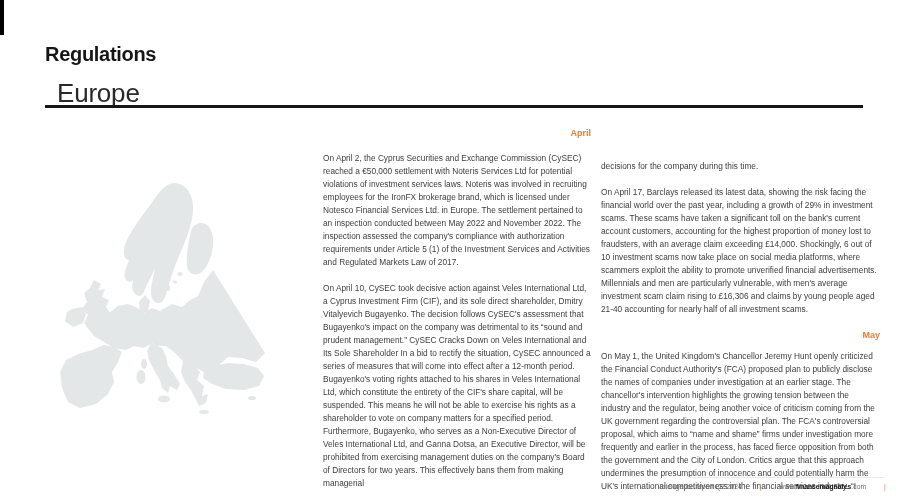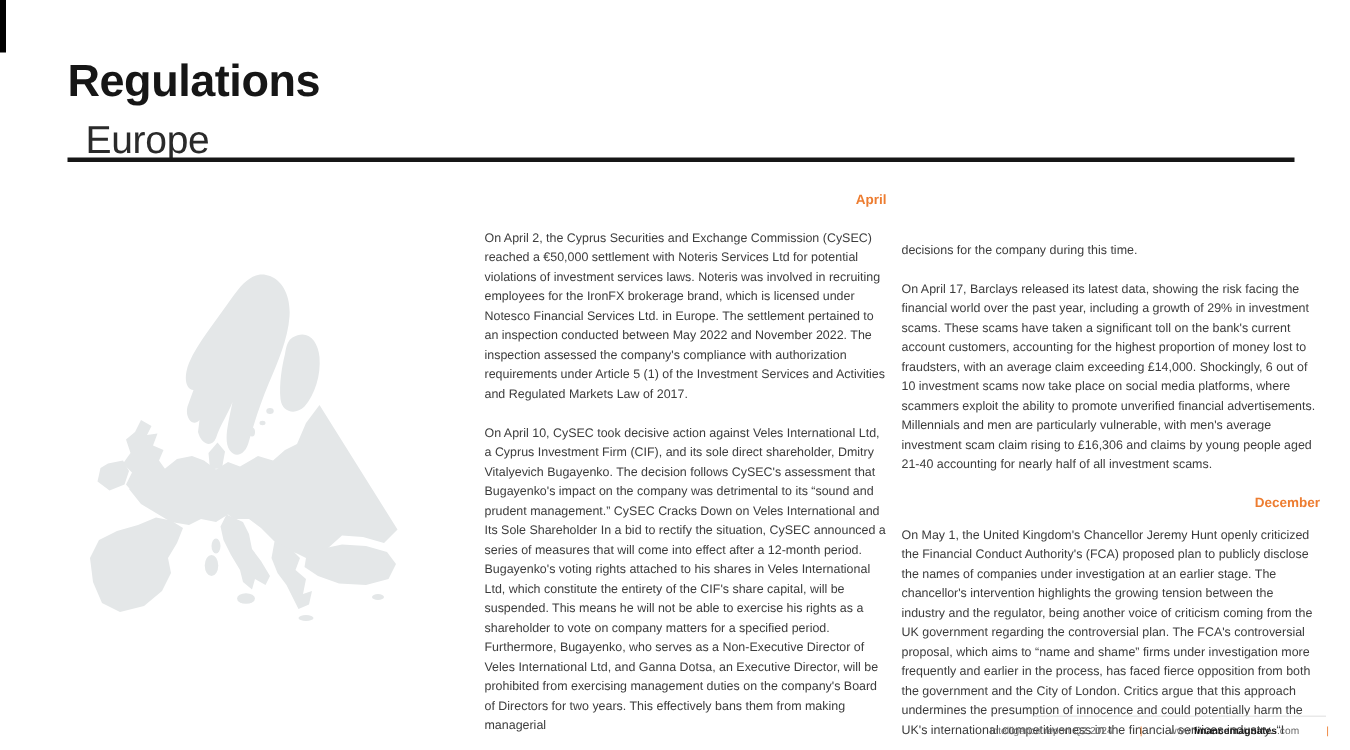--- a/index.html
+++ b/index.html
@@ -8,21 +8,21 @@
     width: 900px; height: 500px;
     background: #ffffff;
     font-family: "Liberation Sans", sans-serif;
   }
   .page { position: relative; width: 900px; height: 500px; overflow: hidden; background: #fff; }
 
   .corner-mark { position: absolute; left: 0; top: 0; width: 4px; height: 35px; background: #000; }
 
   .header { position: absolute; left: 45px; top: 41px; }
   .title {
-    margin: 0; font-size: 30px; line-height: 27px; font-weight: bold;
+    margin: 0; font-size: 20px; line-height: 27px; font-weight: bold;
     color: #161616; letter-spacing: -0.3px;
   }
   .subtitle {
     margin: 12px; font-size: 26px; line-height: 27px; font-weight: normal;
     color: #2a2a2a; letter-spacing: -0.2px;
   }
   .rule { position: absolute; left: 45px; top: 105px; width: 818px; height: 2.5px; background: #161616; }
 
   .map { position: absolute; left: 56px; top: 176px; width: 226px; height: 240px; }
   .map path, .map ellipse { fill: var(--map-fill, #e4e7e8); }
@@ -86,21 +86,21 @@
 
   <div class="col col1">
     <div class="section-label">April</div>
     <p>On April 2, the Cyprus Securities and Exchange Commission (CySEC) reached a €50,000 settlement with Noteris Services Ltd for potential violations of investment services laws. Noteris was involved in recruiting employees for the IronFX brokerage brand, which is licensed under Notesco Financial Services Ltd. in Europe. The settlement pertained to an inspection conducted between May 2022 and November 2022. The inspection assessed the company's compliance with authorization requirements under Article 5 (1) of the Investment Services and Activities and Regulated Markets Law of 2017.</p>
     <p>On April 10, CySEC took decisive action against Veles International Ltd, a Cyprus Investment Firm (CIF), and its sole direct shareholder, Dmitry Vitalyevich Bugayenko. The decision follows CySEC's assessment that Bugayenko's impact on the company was detrimental to its “sound and prudent management.” CySEC Cracks Down on Veles International and Its Sole Shareholder In a bid to rectify the situation, CySEC announced a series of measures that will come into effect after a 12-month period. Bugayenko's voting rights attached to his shares in Veles International Ltd, which constitute the entirety of the CIF's share capital, will be suspended. This means he will not be able to exercise his rights as a shareholder to vote on company matters for a specified period. Furthermore, Bugayenko, who serves as a Non-Executive Director of Veles International Ltd, and Ganna Dotsa, an Executive Director, will be prohibited from exercising management duties on the company's Board of Directors for two years. This effectively bans them from making managerial</p>
   </div>
 
   <div class="col col2">
     <p class="cont">decisions for the company during this time.</p>
     <p>On April 17, Barclays released its latest data, showing the risk facing the financial world over the past year, including a growth of 29% in investment scams. These scams have taken a significant toll on the bank's current account customers, accounting for the highest proportion of money lost to fraudsters, with an average claim exceeding £14,000. Shockingly, 6 out of 10 investment scams now take place on social media platforms, where scammers exploit the ability to promote unverified financial advertisements. Millennials and men are particularly vulnerable, with men's average investment scam claim rising to £16,306 and claims by young people aged 21-40 accounting for nearly half of all investment scams.</p>
-    <div class="section-label label-may">December</div>
+    <div class="section-label label-may">May</div>
     <p>On May 1, the United Kingdom's Chancellor Jeremy Hunt openly criticized the Financial Conduct Authority's (FCA) proposed plan to publicly disclose the names of companies under investigation at an earlier stage. The chancellor's intervention highlights the growing tension between the industry and the regulator, being another voice of criticism coming from the UK government regarding the controversial plan. The FCA's controversial proposal, which aims to “name and shame” firms under investigation more frequently and earlier in the process, has faced fierce opposition from both the government and the City of London.  Critics argue that this approach undermines the presumption of innocence and could potentially harm the UK's international competitiveness in the financial services industry. “I</p>
   </div>
 
   <div class="footer">
     <span>Intelligence report Q2 2024</span>
     <span class="sep">|</span>
     <span class="site"><span>www.</span><b>financemagnates</b><span>.com</span></span>
     <span class="sep">|</span>
     <span class="page-num">17</span>
   </div>

